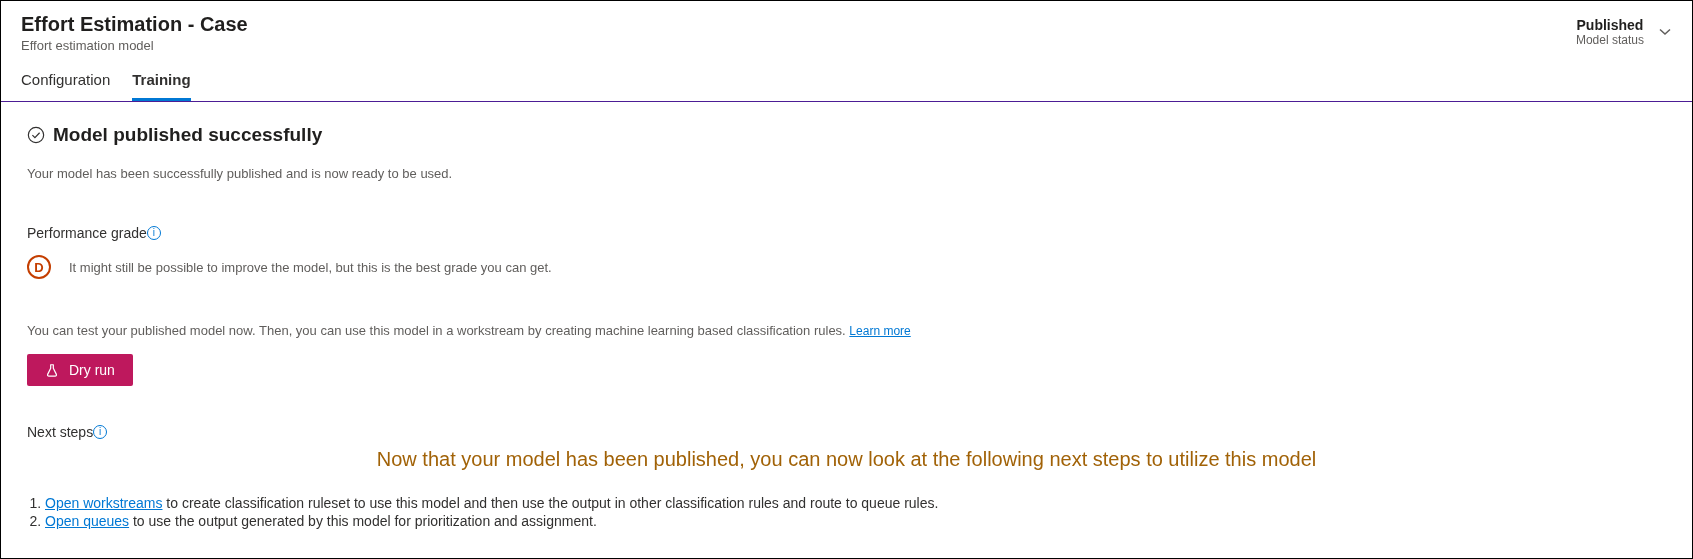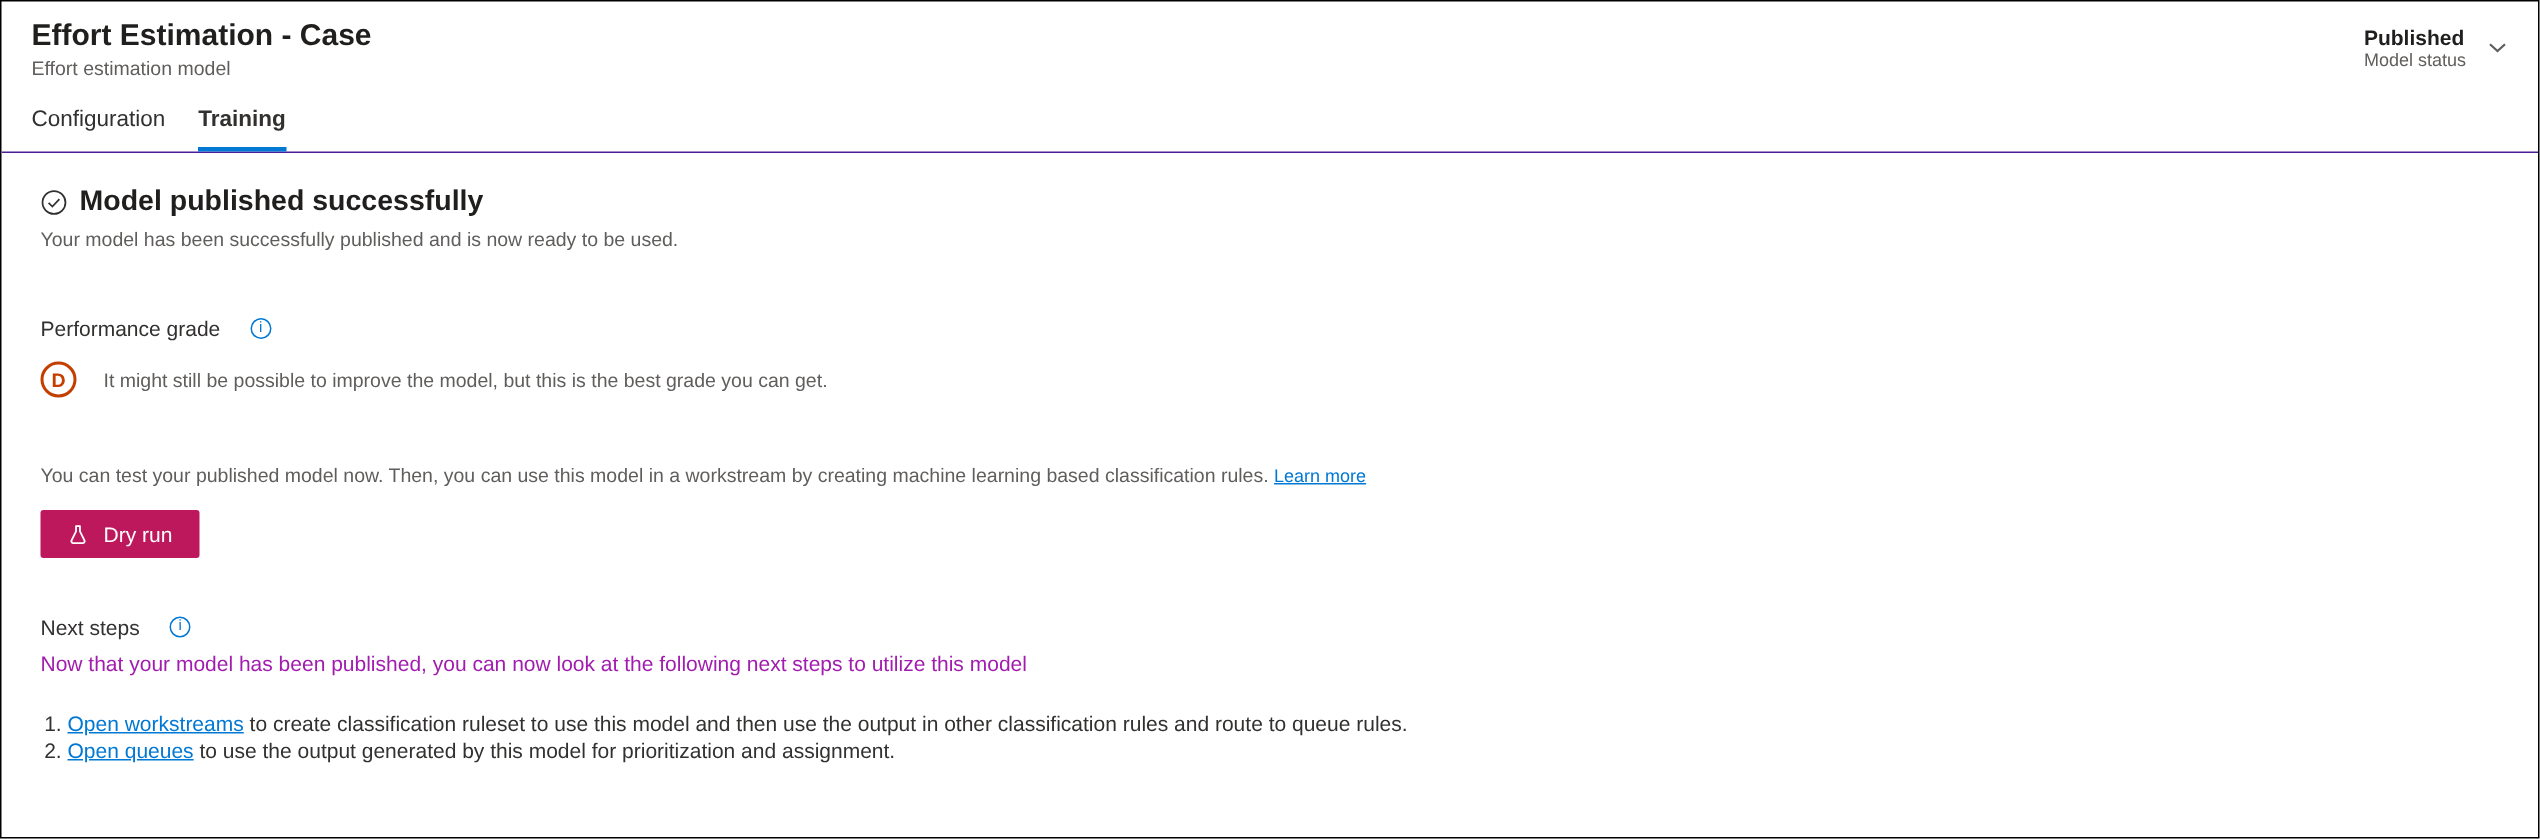--- a/index.html
+++ b/index.html
@@ -29,21 +29,21 @@
     font-size: 13px;
     color: #605e5c;
     margin-top: 2px;
   }
   .header-right {
     display: flex;
     align-items: center;
     gap: 14px;
     padding-top: 4px;
   }
-  .status-block { text-align: left; }
+  .status-block { text-align: center; }
   .status-value {
     font-size: 14px;
     font-weight: 600;
     color: #201f1e;
   }
   .status-label {
     font-size: 12px;
     color: #605e5c;
   }
   .chev {
@@ -69,39 +69,39 @@
     font-weight: 600;
     border-bottom-color: #0078d4;
   }
   .content {
     padding: 22px 26px;
   }
   .success-row {
     display: flex;
     align-items: center;
     gap: 8px;
-    margin-bottom: 6px;
+    margin-bottom: 20px;
   }
   .success-icon {
     width: 18px; height: 18px;
     display: inline-flex; align-items: center; justify-content: center;
   }
   .success-title {
     font-size: 19px;
     font-weight: 600;
     color: #201f1e;
   }
   .muted-line {
     font-size: 13px;
     color: #605e5c;
   }
   .section-title-row {
     display: flex;
     align-items: center;
-    gap: 20px;
+    gap: 0;
     margin-top: 44px;
   }
   .section-title {
     font-size: 14px;
     color: #323130;
   }
   .info-icon {
     width: 14px; height: 14px;
     border: 1px solid #0078d4;
     border-radius: 50%;
@@ -153,23 +153,24 @@
     display: inline-flex;
     align-items: center;
     gap: 10px;
     cursor: pointer;
   }
   .btn-primary .flask {
     width: 14px; height: 14px;
     display: inline-flex; align-items: center; justify-content: center;
   }
   .next-desc {
-    font-size: 14px;
-    color: #a21caf;
+    font-size: 20px;
+    color: #a16207;
     margin-top: 8px;
+    text-align: center;
   }
   ol.next-list {
     margin-top: 24px;
     padding-left: 18px;
     font-size: 14px;
     color: #323130;
   }
   ol.next-list li { margin-bottom: 2px; }
   ol.next-list a {
     color: #0078d4;

